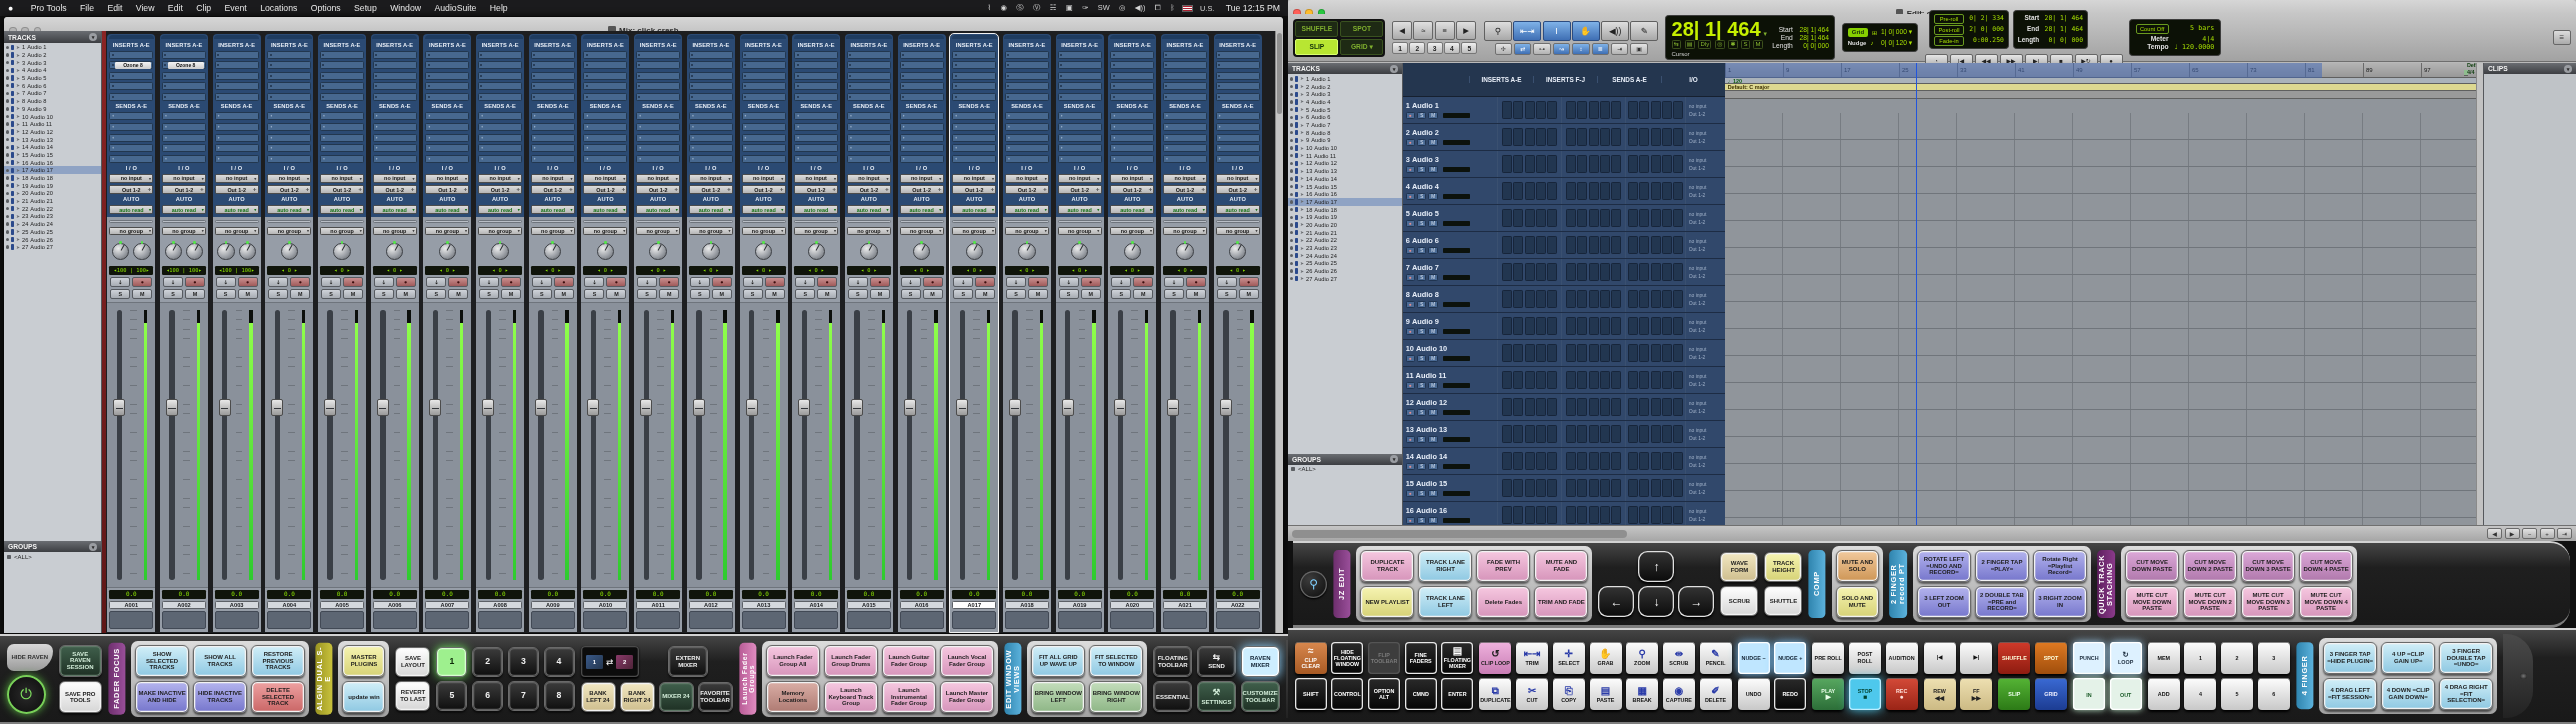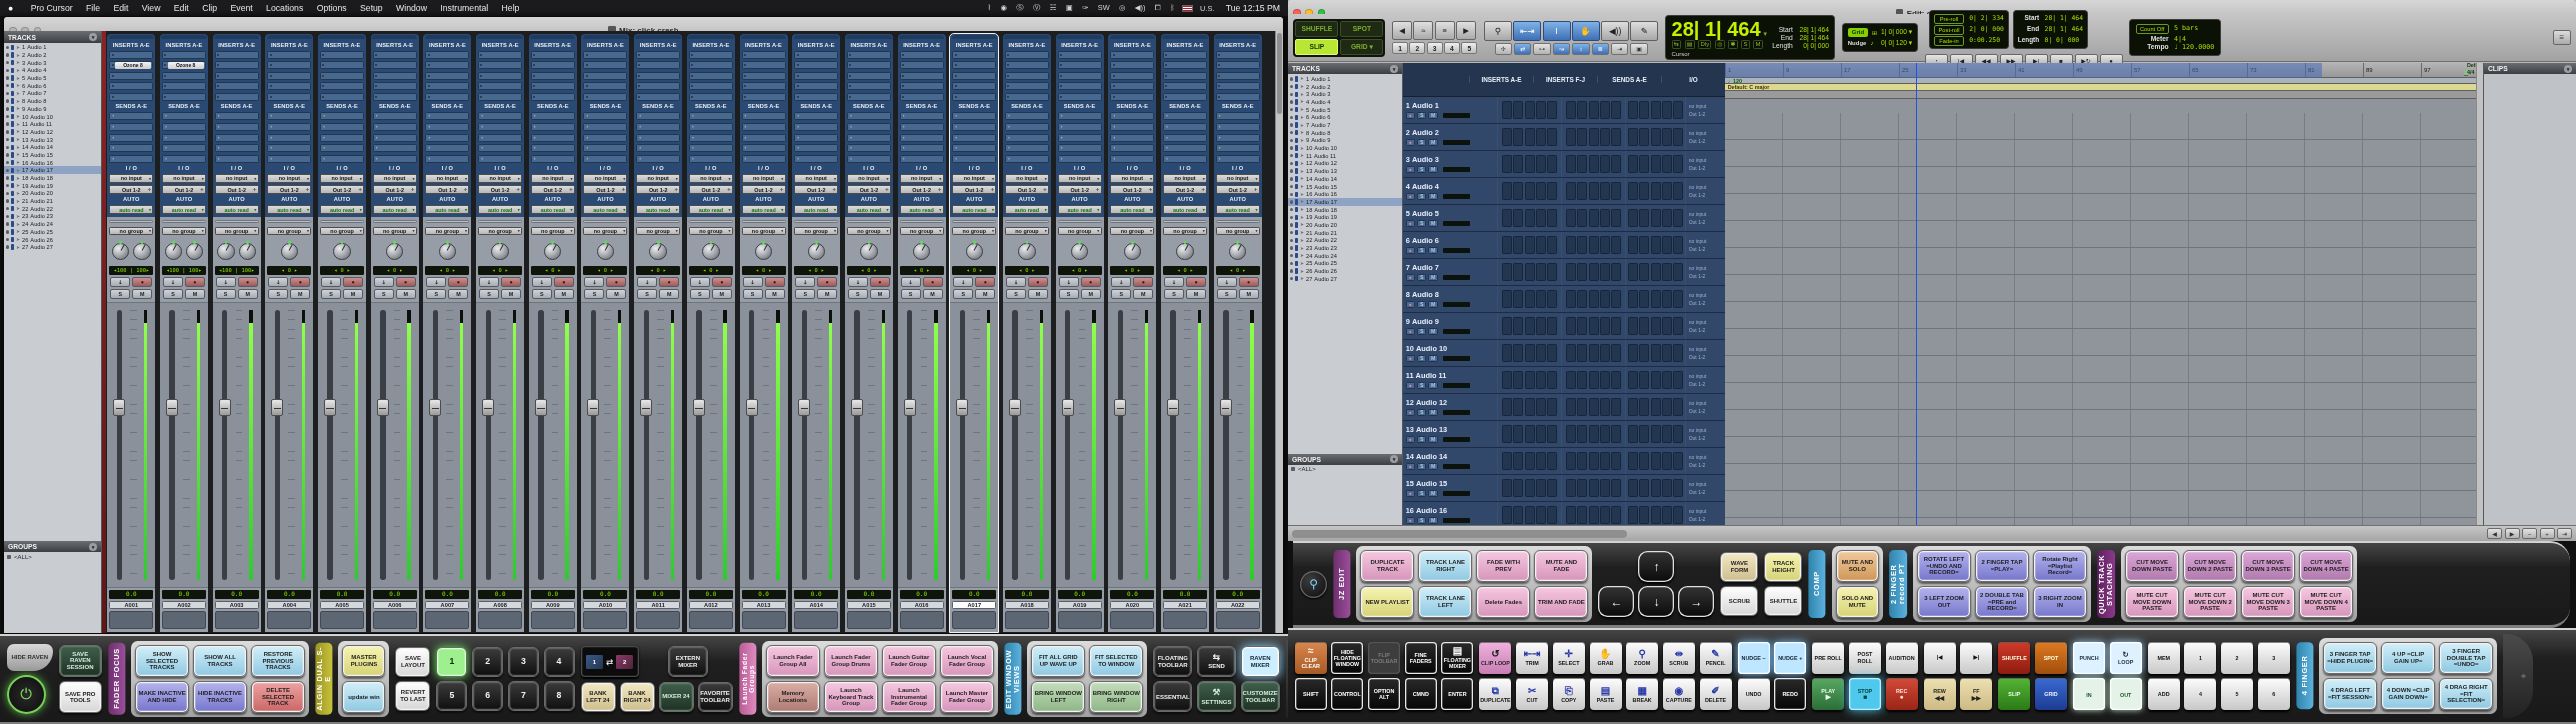--- a/index.html
+++ b/index.html
@@ -175,21 +175,21 @@
   .gn-box{padding:3.4px 4.7px;display:flex;flex-direction:column;gap:2.7px;font-size:6.7px;}
   .gn-row{display:flex;align-items:center;gap:4px;}
   .gn-pill{background:#87d000;color:#13280a;font-weight:bold;border-radius:2px;padding:0 4px;line-height:8.7px;font-size:6px;}
   .gn-lb{color:#ddd;font-weight:bold;font-size:6px;}
   .gn-val{color:#a8e000;margin-left:auto;}
   .gn-ic{color:#a8e000;font-size:6px;}
   .tr-box{display:flex;flex-direction:column;gap:2px;}
   .tr-lcds{display:flex;gap:4px;padding:2.7px 4.7px;}
   .tr-grid{display:grid;grid-template-columns:auto auto;gap:0.7px 5.4px;font-size:6.4px;}
   .tr-pill{border:0.7px solid #6a9a1f;color:#a8e000;border-radius:2px;padding:0 3.4px;font-size:5.7px;line-height:8px;text-align:center;}
-  .tr-val{color:#a8e000;text-align:left;font-family:"DejaVu Sans Mono",monospace;}
+  .tr-val{color:#a8e000;text-align:right;font-family:"DejaVu Sans Mono",monospace;}
   .tr-lb{color:#e0e0e0;font-weight:bold;text-align:right;}
   .transbtns{display:flex;gap:2px;justify-content:center;}
   .tb{width:23px;height:13.4px;background:linear-gradient(#e6e6e6,#b0b0b0);border:0.7px solid #666;border-radius:2px;font-size:6px;display:flex;align-items:center;justify-content:center;color:#222;}
   .hamb{margin-left:auto;width:17.4px;height:14.8px;background:linear-gradient(#ddd,#aaa);border:0.7px solid #666;border-radius:2px;font-size:8px;display:flex;align-items:center;justify-content:center;color:#333;}
 
   #edit-content{position:absolute;top:63px;left:0;right:0;bottom:16px;display:flex;}
   .e-sidebar{width:115px;background:#c9cdd2;border-right:0.7px solid #55585c;display:flex;flex-direction:column;}
   #e-controls{width:322px;background:#2c3f5e;display:flex;flex-direction:column;}
   .colheads{height:34px;background:#24364f;border-bottom:0.7px solid #16202f;display:flex;align-items:center;color:#e8eef8;font-size:6.4px;font-weight:bold;}
   .colheads .nm{width:94px;}
@@ -230,32 +230,32 @@
 <body>
 
 <div id="screen">
 
   <section class="monitor" id="mon-left">
 
     <header id="menubar">
       <span class="apple">●</span>
       <span style="display:flex;">
 
-      <span class="mi">Pro Cursor</span>
+      <span class="mi">Pro Tools</span>
           <span class="mi">File</span>
           <span class="mi">Edit</span>
           <span class="mi">View</span>
           <span class="mi">Edit</span>
           <span class="mi">Clip</span>
           <span class="mi">Event</span>
           <span class="mi">Locations</span>
           <span class="mi">Options</span>
           <span class="mi">Setup</span>
           <span class="mi">Window</span>
-          <span class="mi">Instrumental</span>
+          <span class="mi">AudioSuite</span>
           <span class="mi">Help</span>
         </span>
       <span class="spacer"></span>
       <span style="display:flex;">
 
       <span class="sticon">⌇</span>
           <span class="sticon">◉</span>
           <span class="sticon">Ⓢ</span>
           <span class="sticon">Ⓥ</span>
           <span class="sticon">☵</span>

